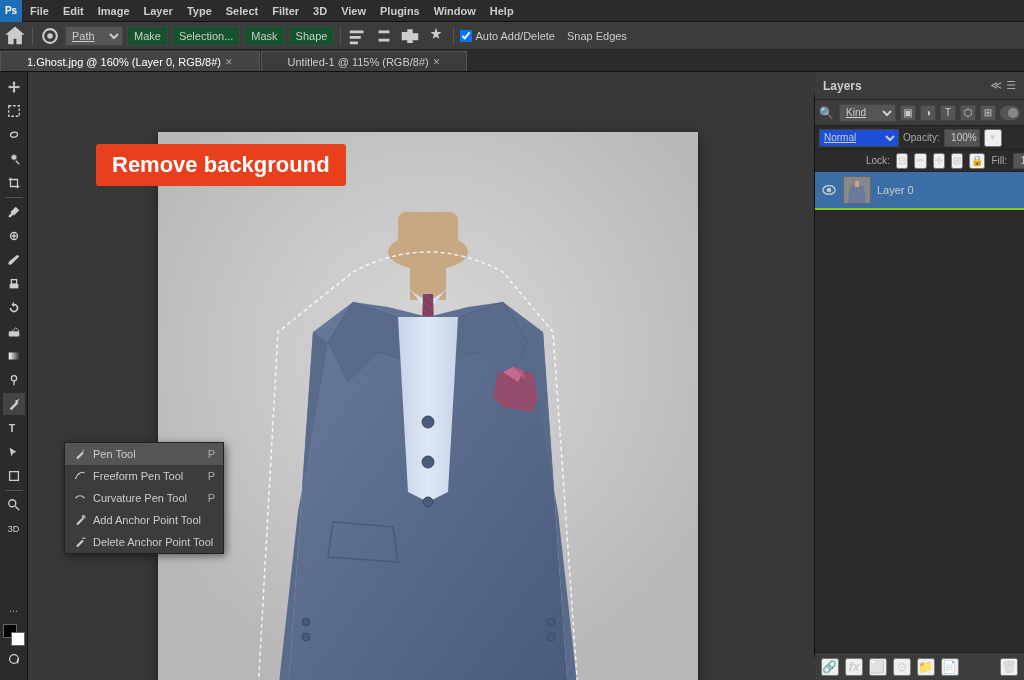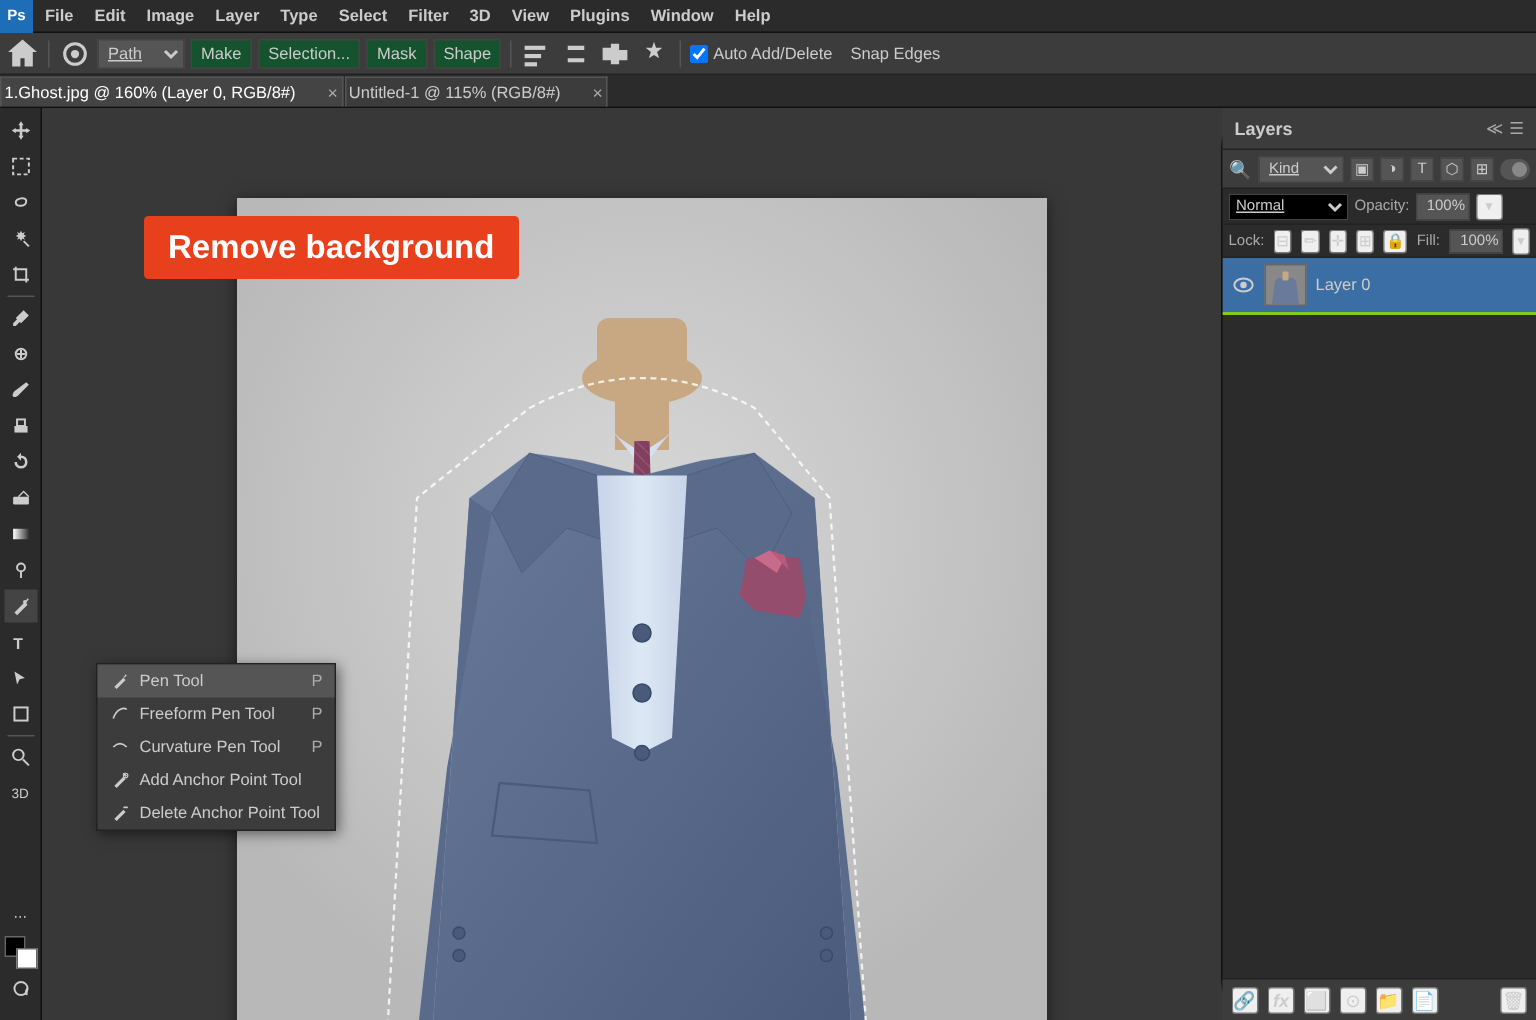--- a/index.html
+++ b/index.html
@@ -24,21 +24,21 @@
     .toolbar-select { height: 20px; background: #555; border: 1px solid #444; color: #ccc; font-size: 11px; padding: 0 2px; }
     .toolbar-text-btn { height: 20px; padding: 0 6px; background: #14532d; border: 1px solid #444; color: #ccc; font-size: 11px; cursor: pointer; }
     .toolbar-checkbox-label { font-size: 11px; color: #ccc; display: flex; align-items: center; gap: 3px; }
     .toolbar-checkbox-label input { width: 12px; height: 12px; }
 
     
     #tabs {
       width: 100%; height: 22px; background: #2b2b2b; display: flex; align-items: flex-end;
       border-bottom: 1px solid #111;
     }
-    .tab { height: 20px; padding: 0 2px; background: #3c3c3c; border: 1px solid #555; border-bottom: none; color: #ccc; font-size: 11px; display: flex; align-items: center; gap: 21px; cursor: pointer; margin-right: 1px; }
+    .tab { height: 20px; padding: 0 26px; background: #3c3c3c; border: 1px solid #555; border-bottom: none; color: #ccc; font-size: 11px; display: flex; align-items: center; gap: 4px; cursor: pointer; margin-right: 1px; }
     .tab.active { background: #444; color: white; }
     .tab .tab-close { font-size: 9px; color: #aaa; cursor: pointer; }
 
     
     #main { display: flex; width: 100%; height: calc(680px - 22px - 28px - 22px); }
 
     
     #left-toolbar {
       width: 28px; background: #2b2b2b; display: flex; flex-direction: column; align-items: center;
       padding: 4px 0; gap: 2px; border-right: 1px solid #111; overflow: hidden;
@@ -93,27 +93,28 @@
       border-bottom: 1px solid #222;
     }
     .filter-icon { width: 16px; height: 16px; display: flex; align-items: center; justify-content: center; color: #ccc; }
     .filter-select { height: 18px; background: #555; border: 1px solid #444; color: #ccc; font-size: 10px; flex: 1; padding: 0 2px; }
     .filter-btn { width: 16px; height: 16px; display: flex; align-items: center; justify-content: center; color: #ccc; font-size: 10px; cursor: pointer; background: #555; border: 1px solid #444; }
 
     #layers-blending {
       height: 24px; display: flex; align-items: center; padding: 0 4px; gap: 4px;
       border-bottom: 1px solid #222;
     }
-    .blend-select { height: 18px; background: #000000; border: 1px solid #444; color: #ccc; font-size: 10px; width: 80px; }
+    .blend-select { height: 18px; background: #1d4ed8; border: 1px solid #444; color: #ccc; font-size: 10px; width: 80px; }
     .opacity-label { font-size: 10px; color: #aaa; }
     .opacity-input { width: 36px; height: 18px; background: #555; border: 1px solid #444; color: #ccc; font-size: 10px; text-align: right; padding: 0 2px; }
 
     #layers-lock {
       height: 22px; display: flex; align-items: center; padding: 0 4px; gap: 6px;
       border-bottom: 1px solid #222;
+      margin-left: 47px;
     }
     .lock-label { font-size: 10px; color: #aaa; }
     .lock-btn { width: 16px; height: 16px; display: flex; align-items: center; justify-content: center; color: #ccc; font-size: 10px; cursor: pointer; }
     .fill-label { font-size: 10px; color: #aaa; margin-left: auto; }
     .fill-input { width: 36px; height: 16px; background: #555; border: 1px solid #444; color: #ccc; font-size: 10px; text-align: right; padding: 0 2px; }
 
     #layers-list { flex: 1; overflow-y: auto; }
     .layer-item {
       height: 38px; display: flex; align-items: center; padding: 0 6px; gap: 6px;
       border-bottom: 2px solid #84cc16; cursor: pointer;

